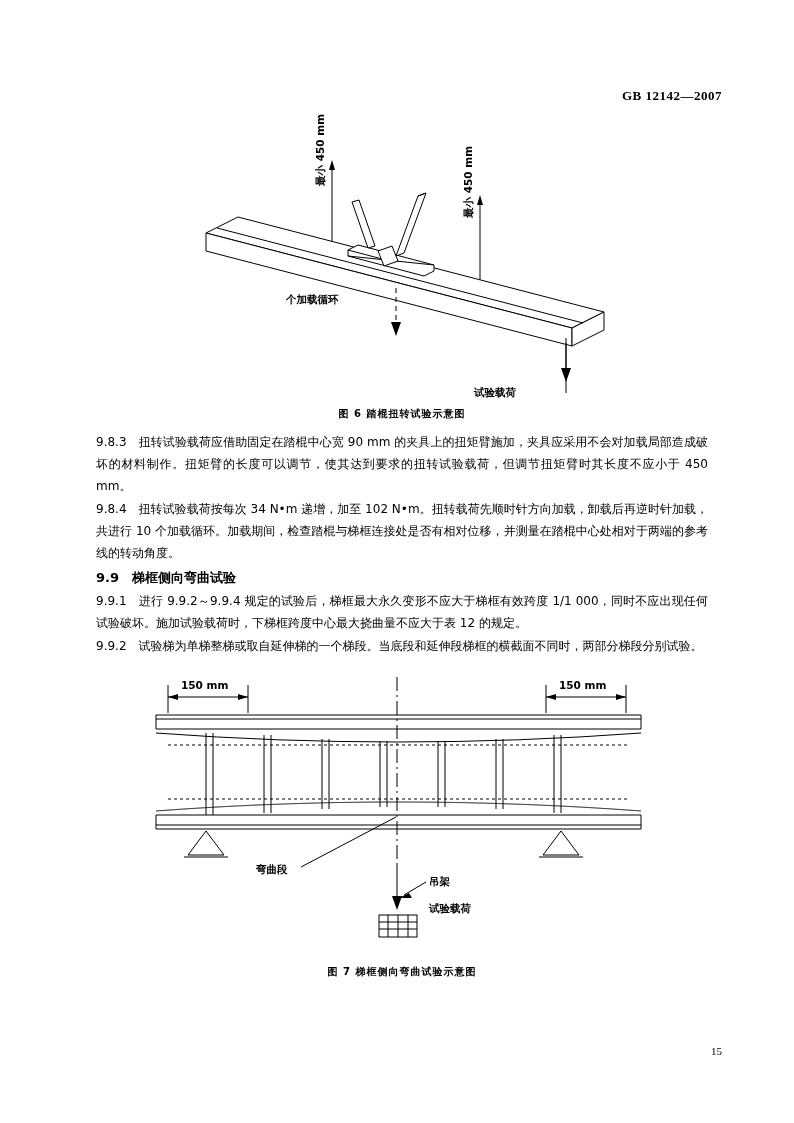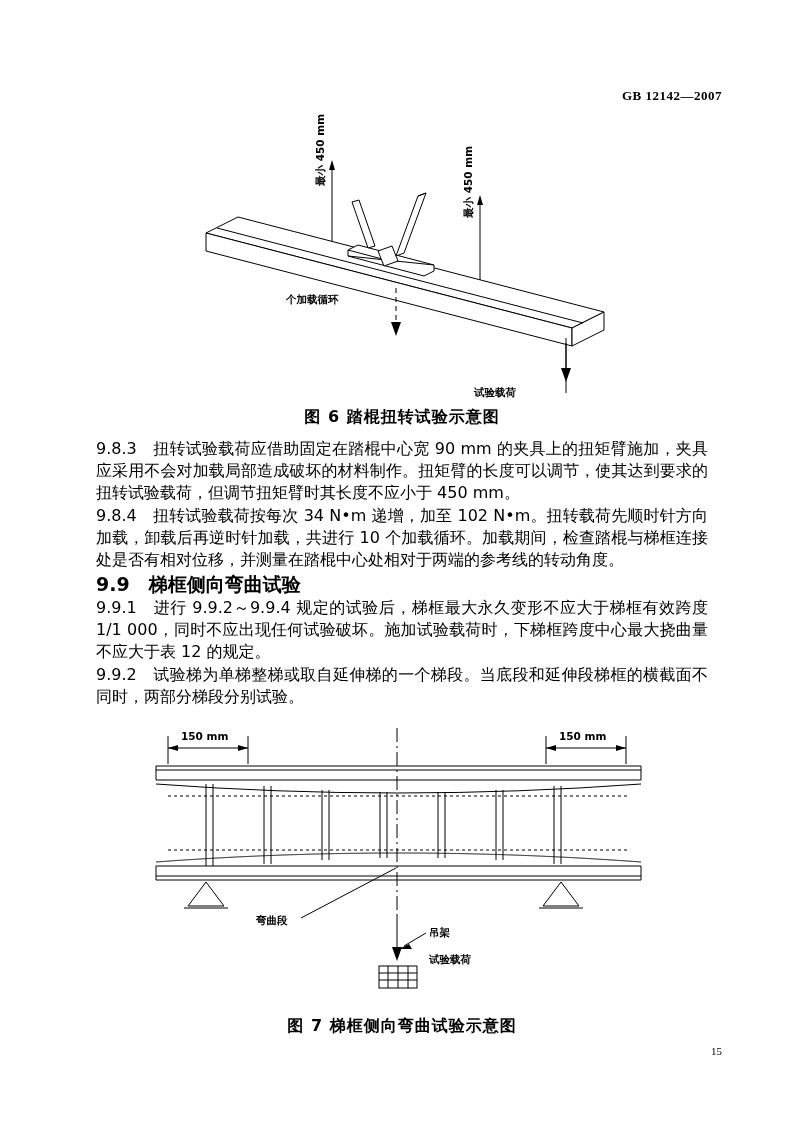--- a/index.html
+++ b/index.html
@@ -38,35 +38,35 @@
     font-size: 11px;
   }
   .content {
     position: absolute;
     left: 96px;
     top: 130px;
     width: 612px;
   }
   .fig-caption {
     text-align: center;
-    font-size: 16px;
+    font-size: 10px;
     font-weight: bold;
     font-family: "DejaVu Sans", sans-serif;
     margin: 6px 0 10px 0;
     letter-spacing: 1px;
   }
   p.body {
-    font-size: 16px;
+    font-size: 12px;
     line-height: 22px;
     margin: 0 0 1px 0;
     text-align: justify;
     font-family: "DejaVu Sans", sans-serif;
   }
   .sec-head {
-    font-size: 19px;
+    font-size: 13px;
     font-weight: bold;
     line-height: 23px;
     margin: 2px 0 1px 0;
   }
   
   .fig6 {
     position: relative;
     height: 255px;
     width: 612px;
     margin-top: 8px;

